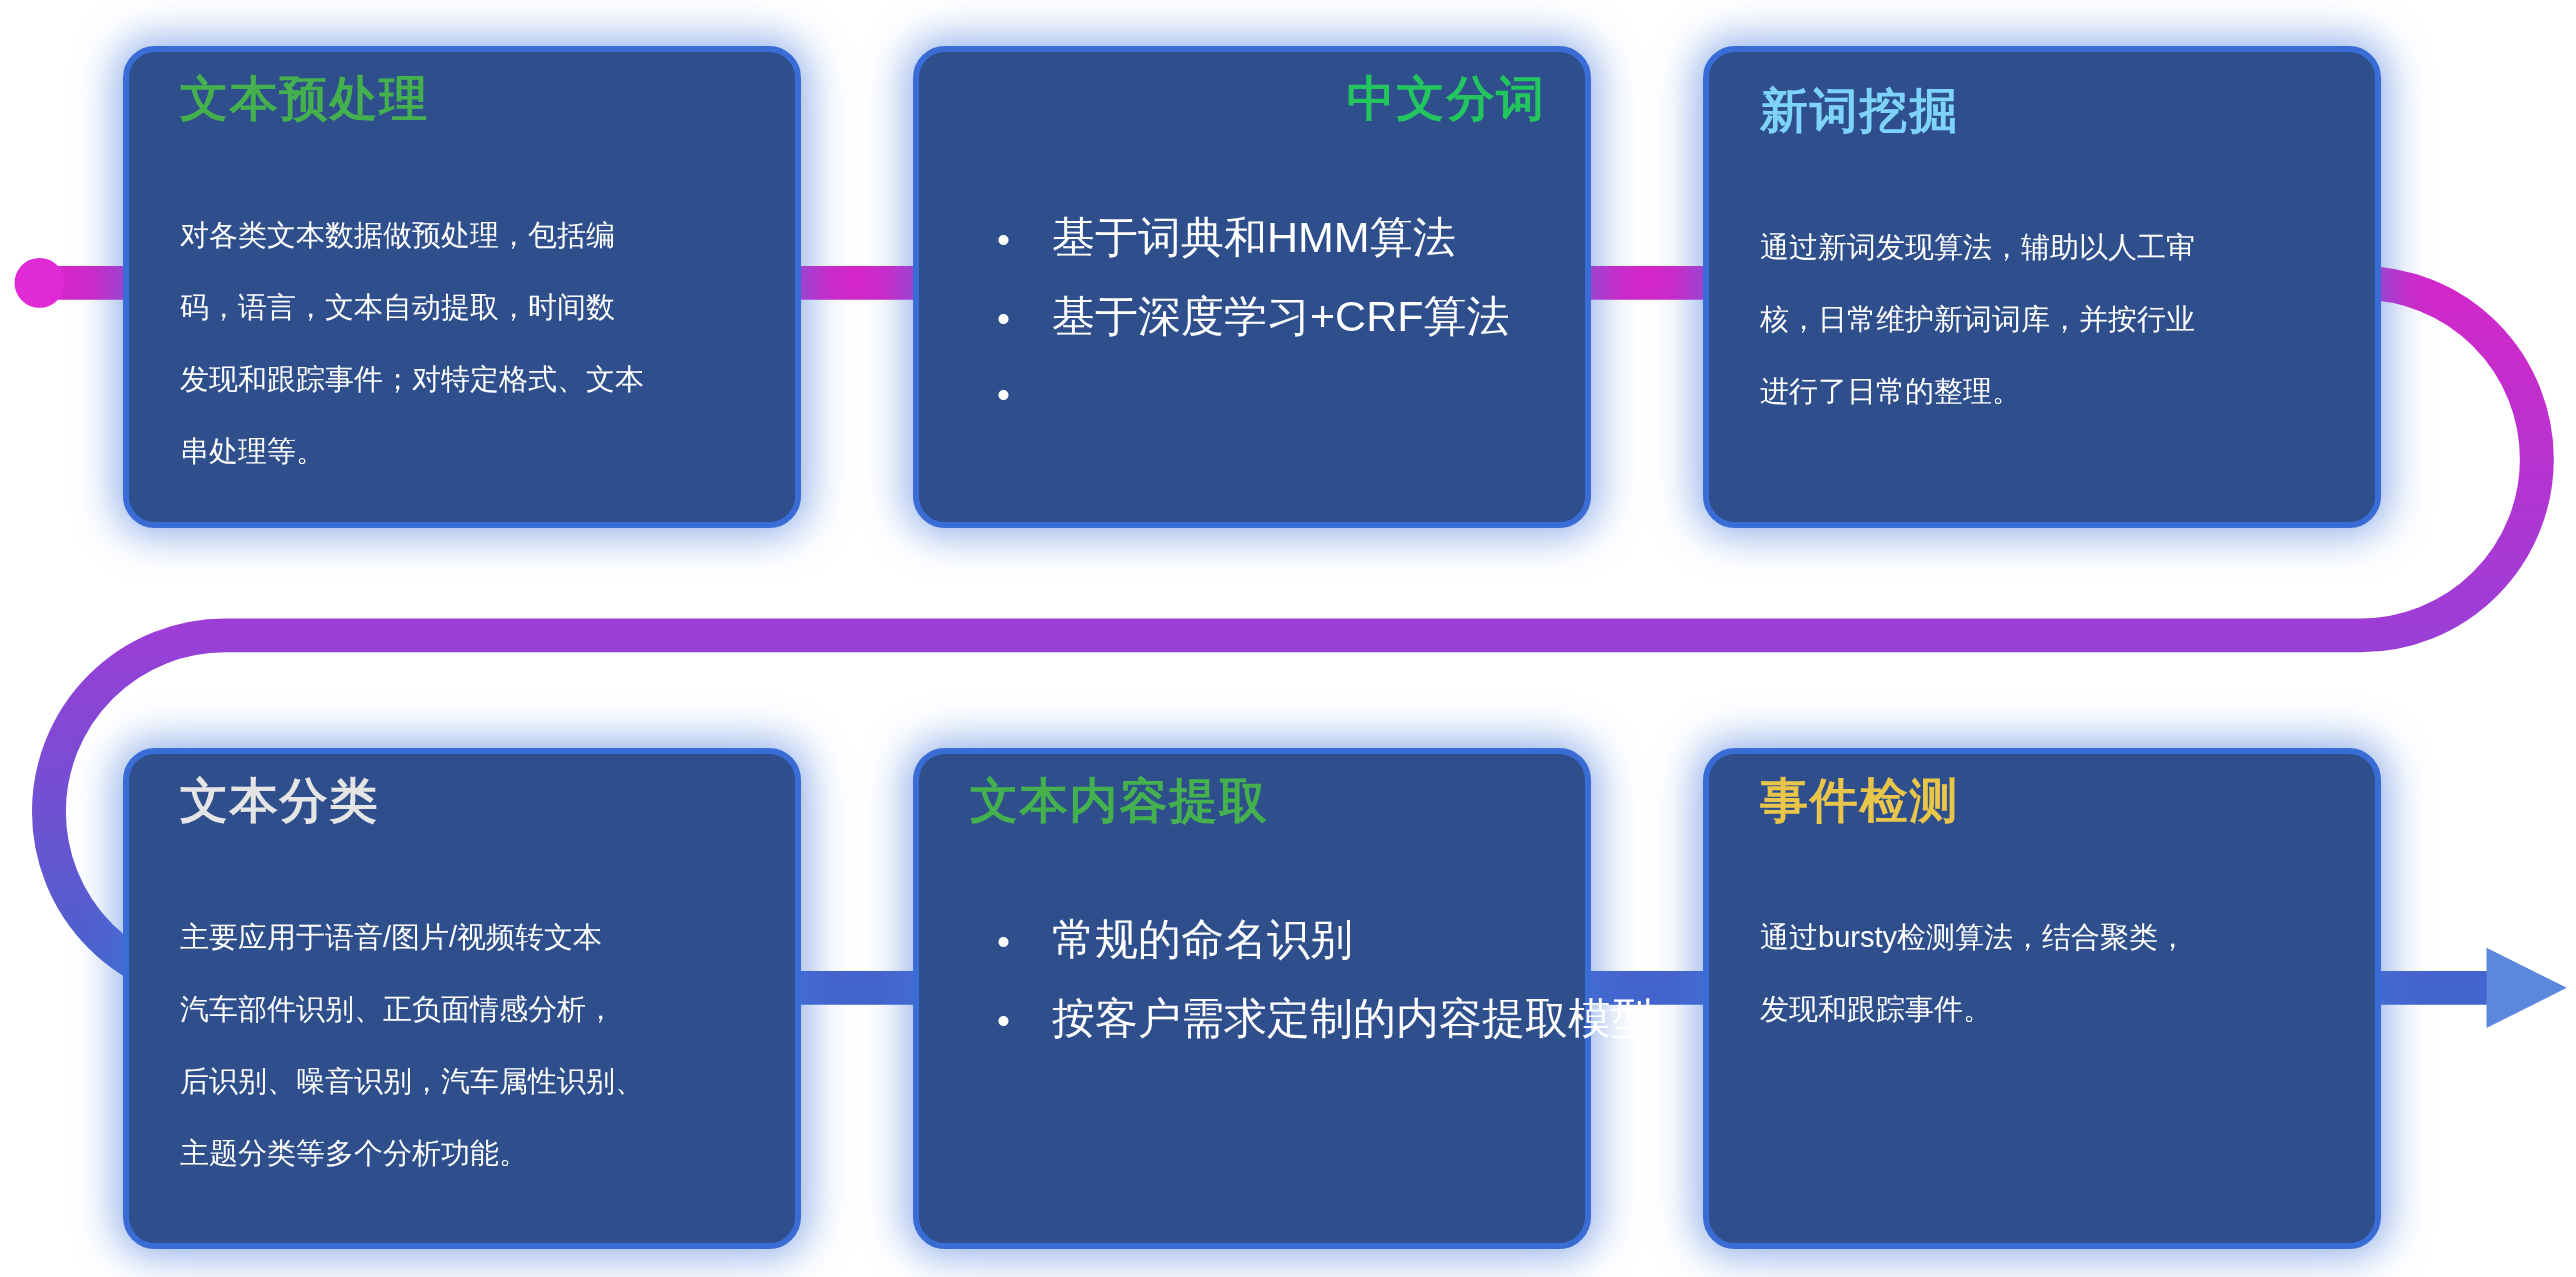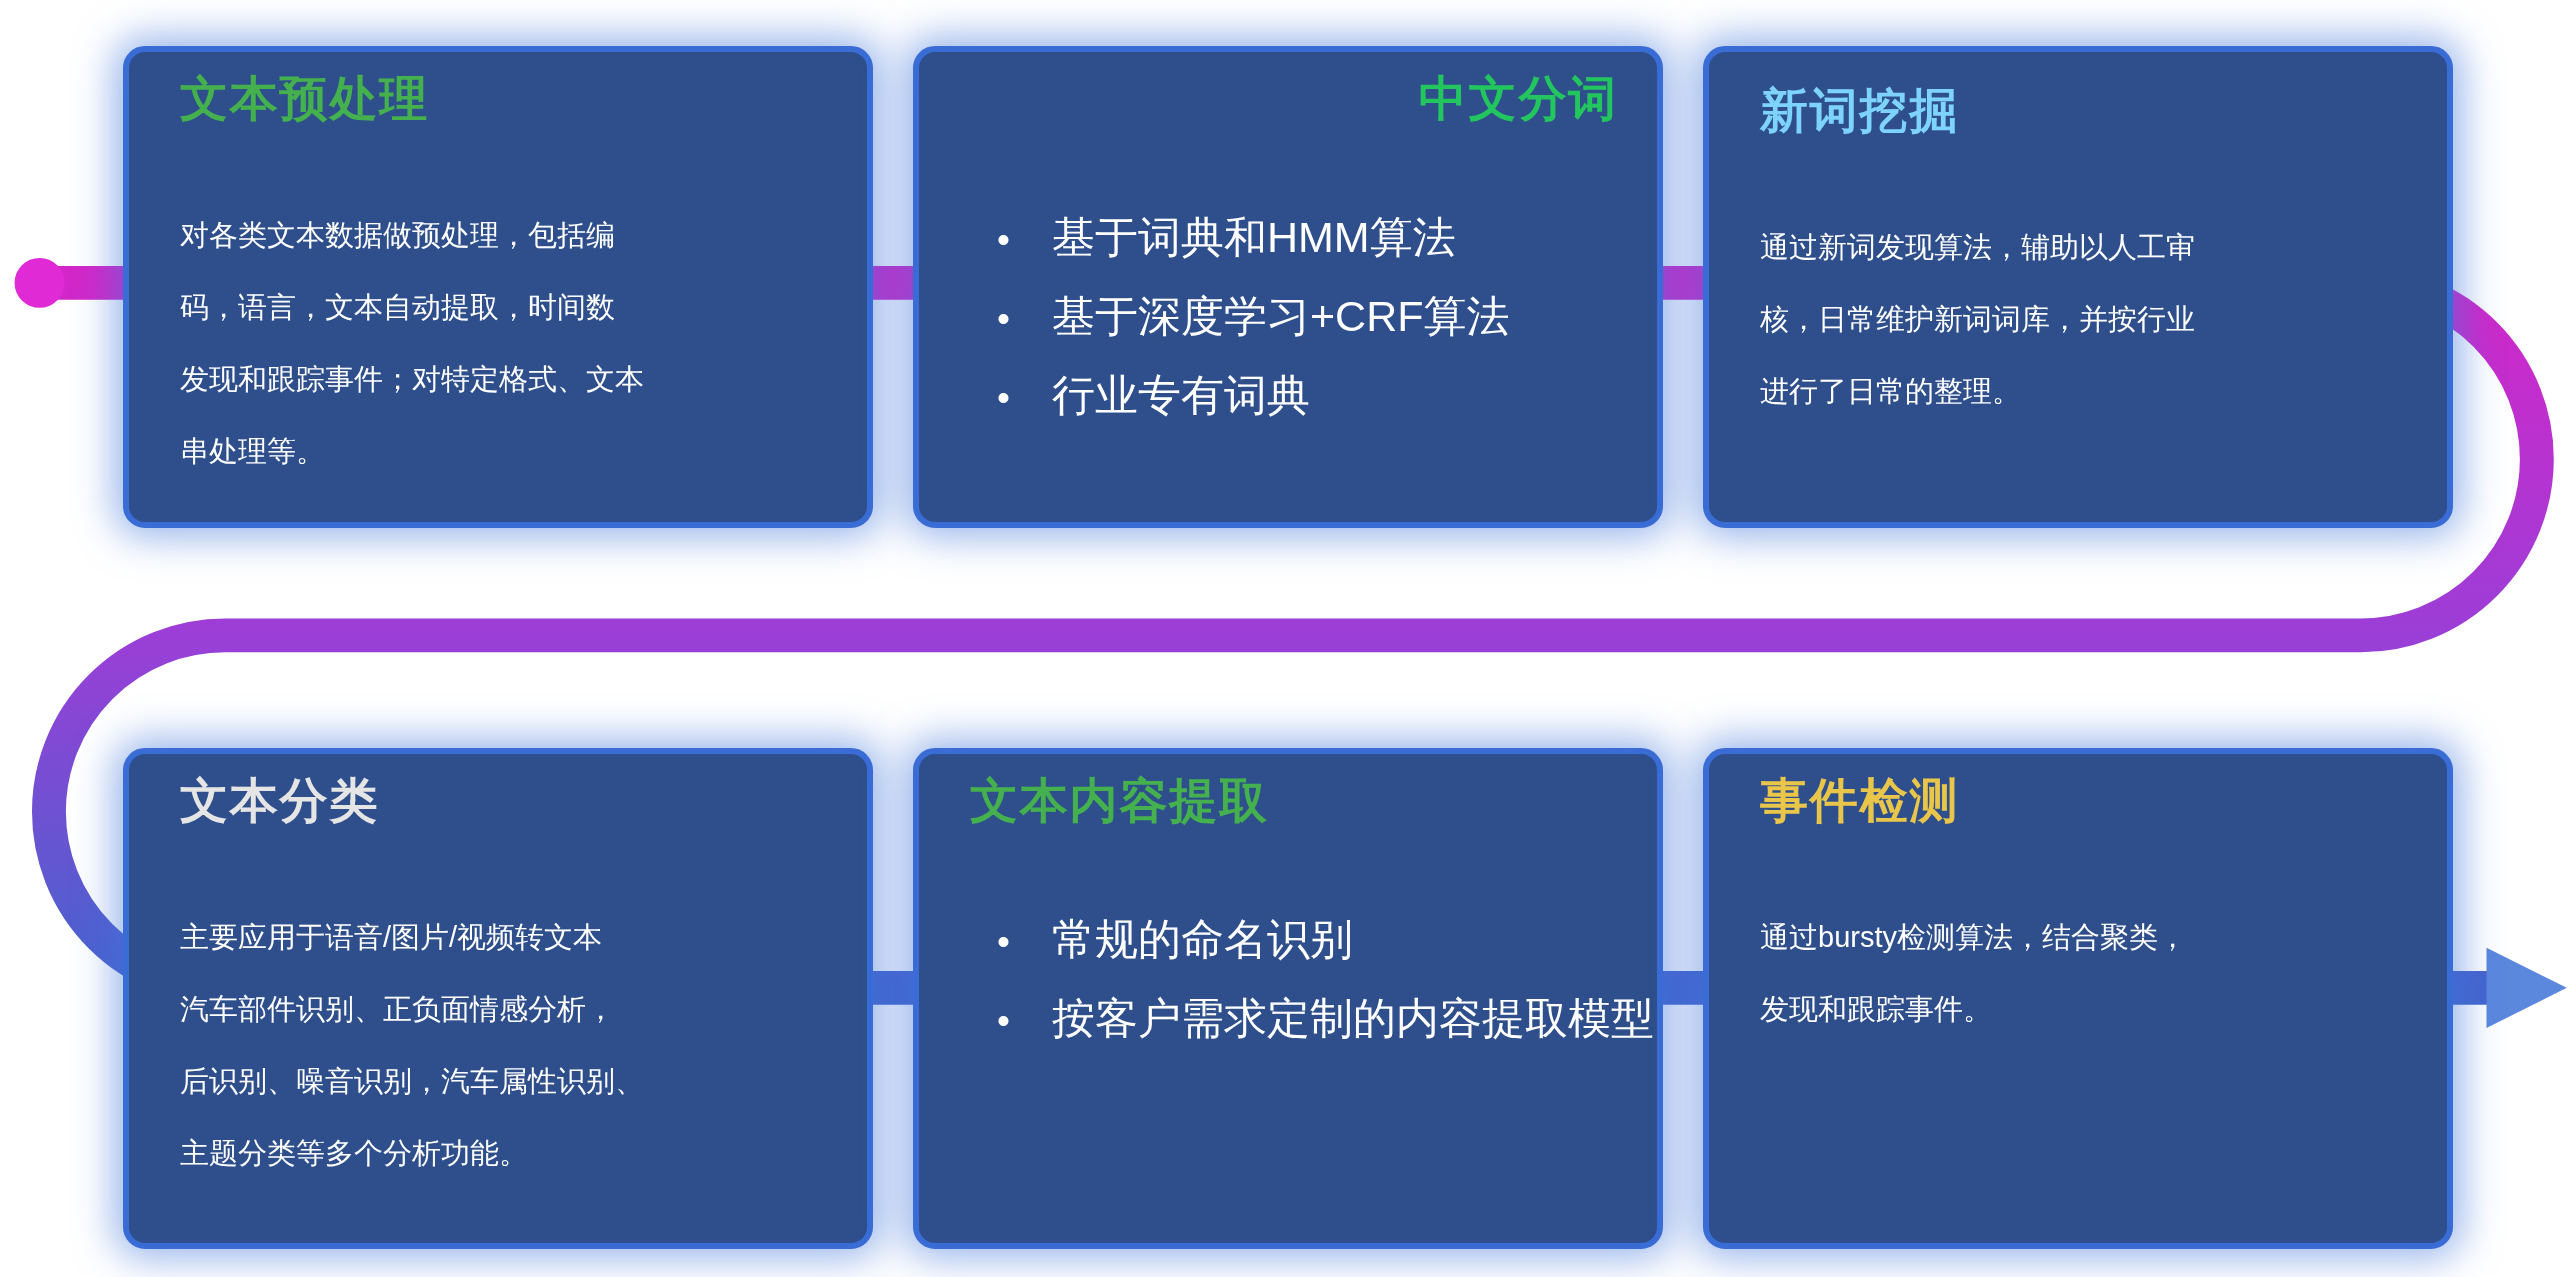--- a/index.html
+++ b/index.html
@@ -11,25 +11,25 @@
     font-family: "Liberation Sans", sans-serif;
     overflow: hidden;
   }
   .pipeline-svg {
     position: absolute;
     left: 0; top: 0;
     width: 2576px; height: 1277px;
   }
   .card {
     position: absolute;
-    width: 750px;
+    width: 678px;
     box-sizing: border-box;
     background: #2e4f8b;
     border: 6.2px solid #3a6cd6;
-    border-radius: 22px;
+    border-radius: 32px;
     box-shadow: 0 0 39px 9px rgba(66, 118, 219, 0.55);
     padding: 18px 39px 32px 51px;
     color: #ffffff;
   }
   .r1 { top: 46px;  height: 482px; }
   .r2 { top: 748px; height: 501px; }
   .c1 { left: 123px; }
   .c2 { left: 913px; }
   .c3 { left: 1703px; }
   .card-title {
@@ -95,21 +95,20 @@
     <li>
       <span class="bullet-dot">•</span>
       <span class="bullet-text">基于词典和HMM算法</span>
     </li>
     <li>
       <span class="bullet-dot">•</span>
       <span class="bullet-text">基于深度学习+CRF算法</span>
     </li>
     <li>
       <span class="bullet-dot">•</span>
-      <span class="bullet-text">行业专有词典</span>
     </li>
   </ul>
 </section>
 
 <section class="card r1 c3">
   <h2 class="card-title" style="color: #7dd3fc; margin-top: 12px;">新词挖掘</h2>
   <div class="card-body">
     <div class="line">通过新词发现算法，辅助以人工审</div>
     <div class="line">核，日常维护新词词库，并按行业</div>
     <div class="line">进行了日常的整理。</div>

